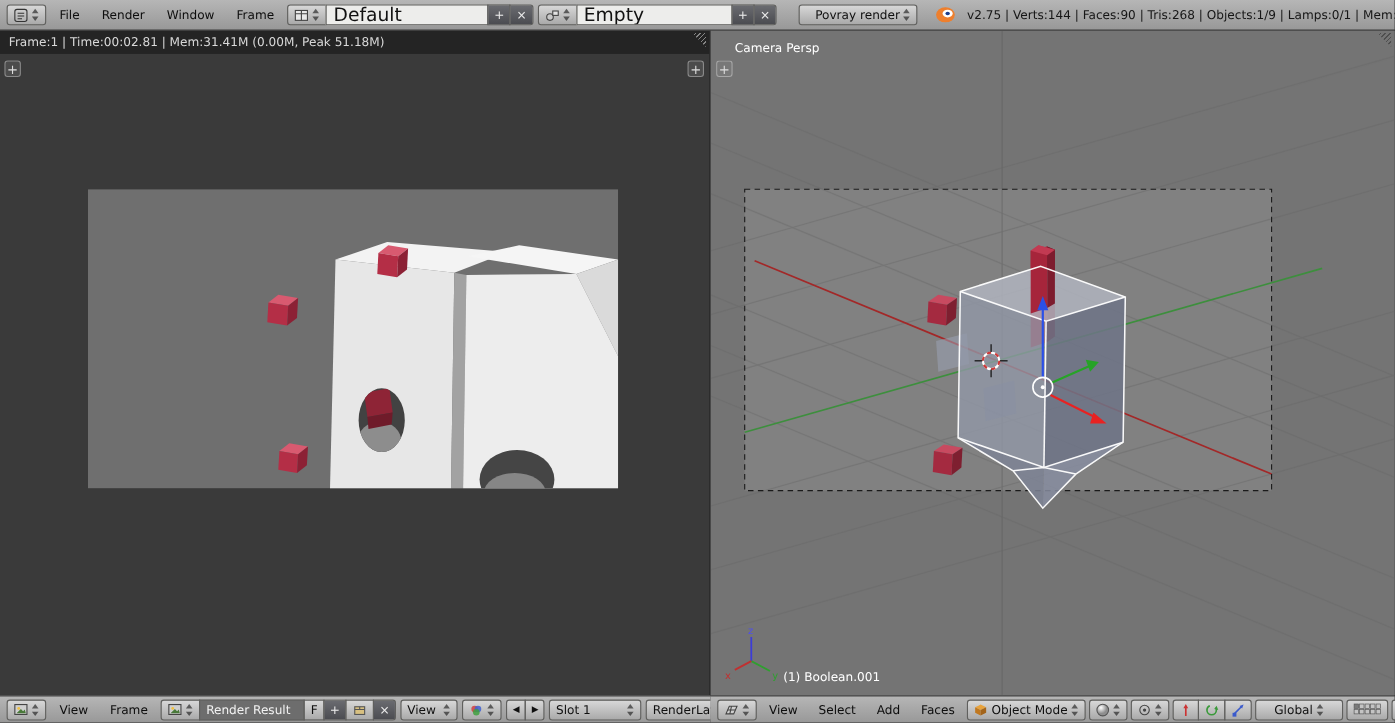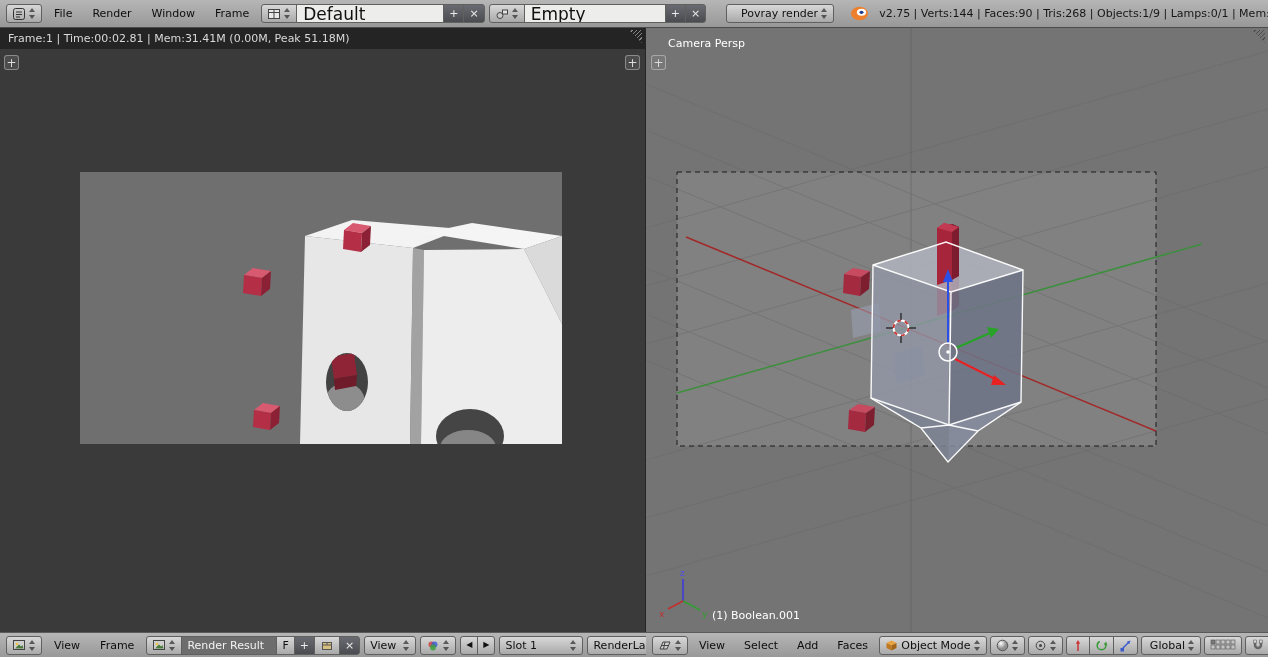--- a/index.html
+++ b/index.html
@@ -430,21 +430,21 @@
     </div>
     <div class="btn">
       <svg class="icon" width="13" height="13">
         <line x1="3" y1="10" x2="9.5" y2="3.5" stroke="#3a5acc" stroke-width="1.5"></line>
         <polygon points="11.5,1.5 7.8,2.8 10.2,5.2" fill="#3a5acc"></polygon>
         <rect x="1.5" y="9" width="3.5" height="3.5" fill="#3a5acc"></rect>
       </svg>
     </div>
   </div>
 
-  <div class="btn" style="width:60px; justify-content:flex-end">
+  <div class="btn" style="width:80px; justify-content:center">
     <span>Global</span>
     <span class="updown"></span>
   </div>
 
   <div class="btn">
     <svg class="icon" width="26" height="12">
       <g stroke="#555" stroke-width="0.6">
         <rect x="1" y="1" width="4" height="4" fill="#7a7a7a"></rect>
         <rect x="6" y="1" width="4" height="4" fill="#c4c4c4"></rect>
         <rect x="11" y="1" width="4" height="4" fill="#c4c4c4"></rect>

